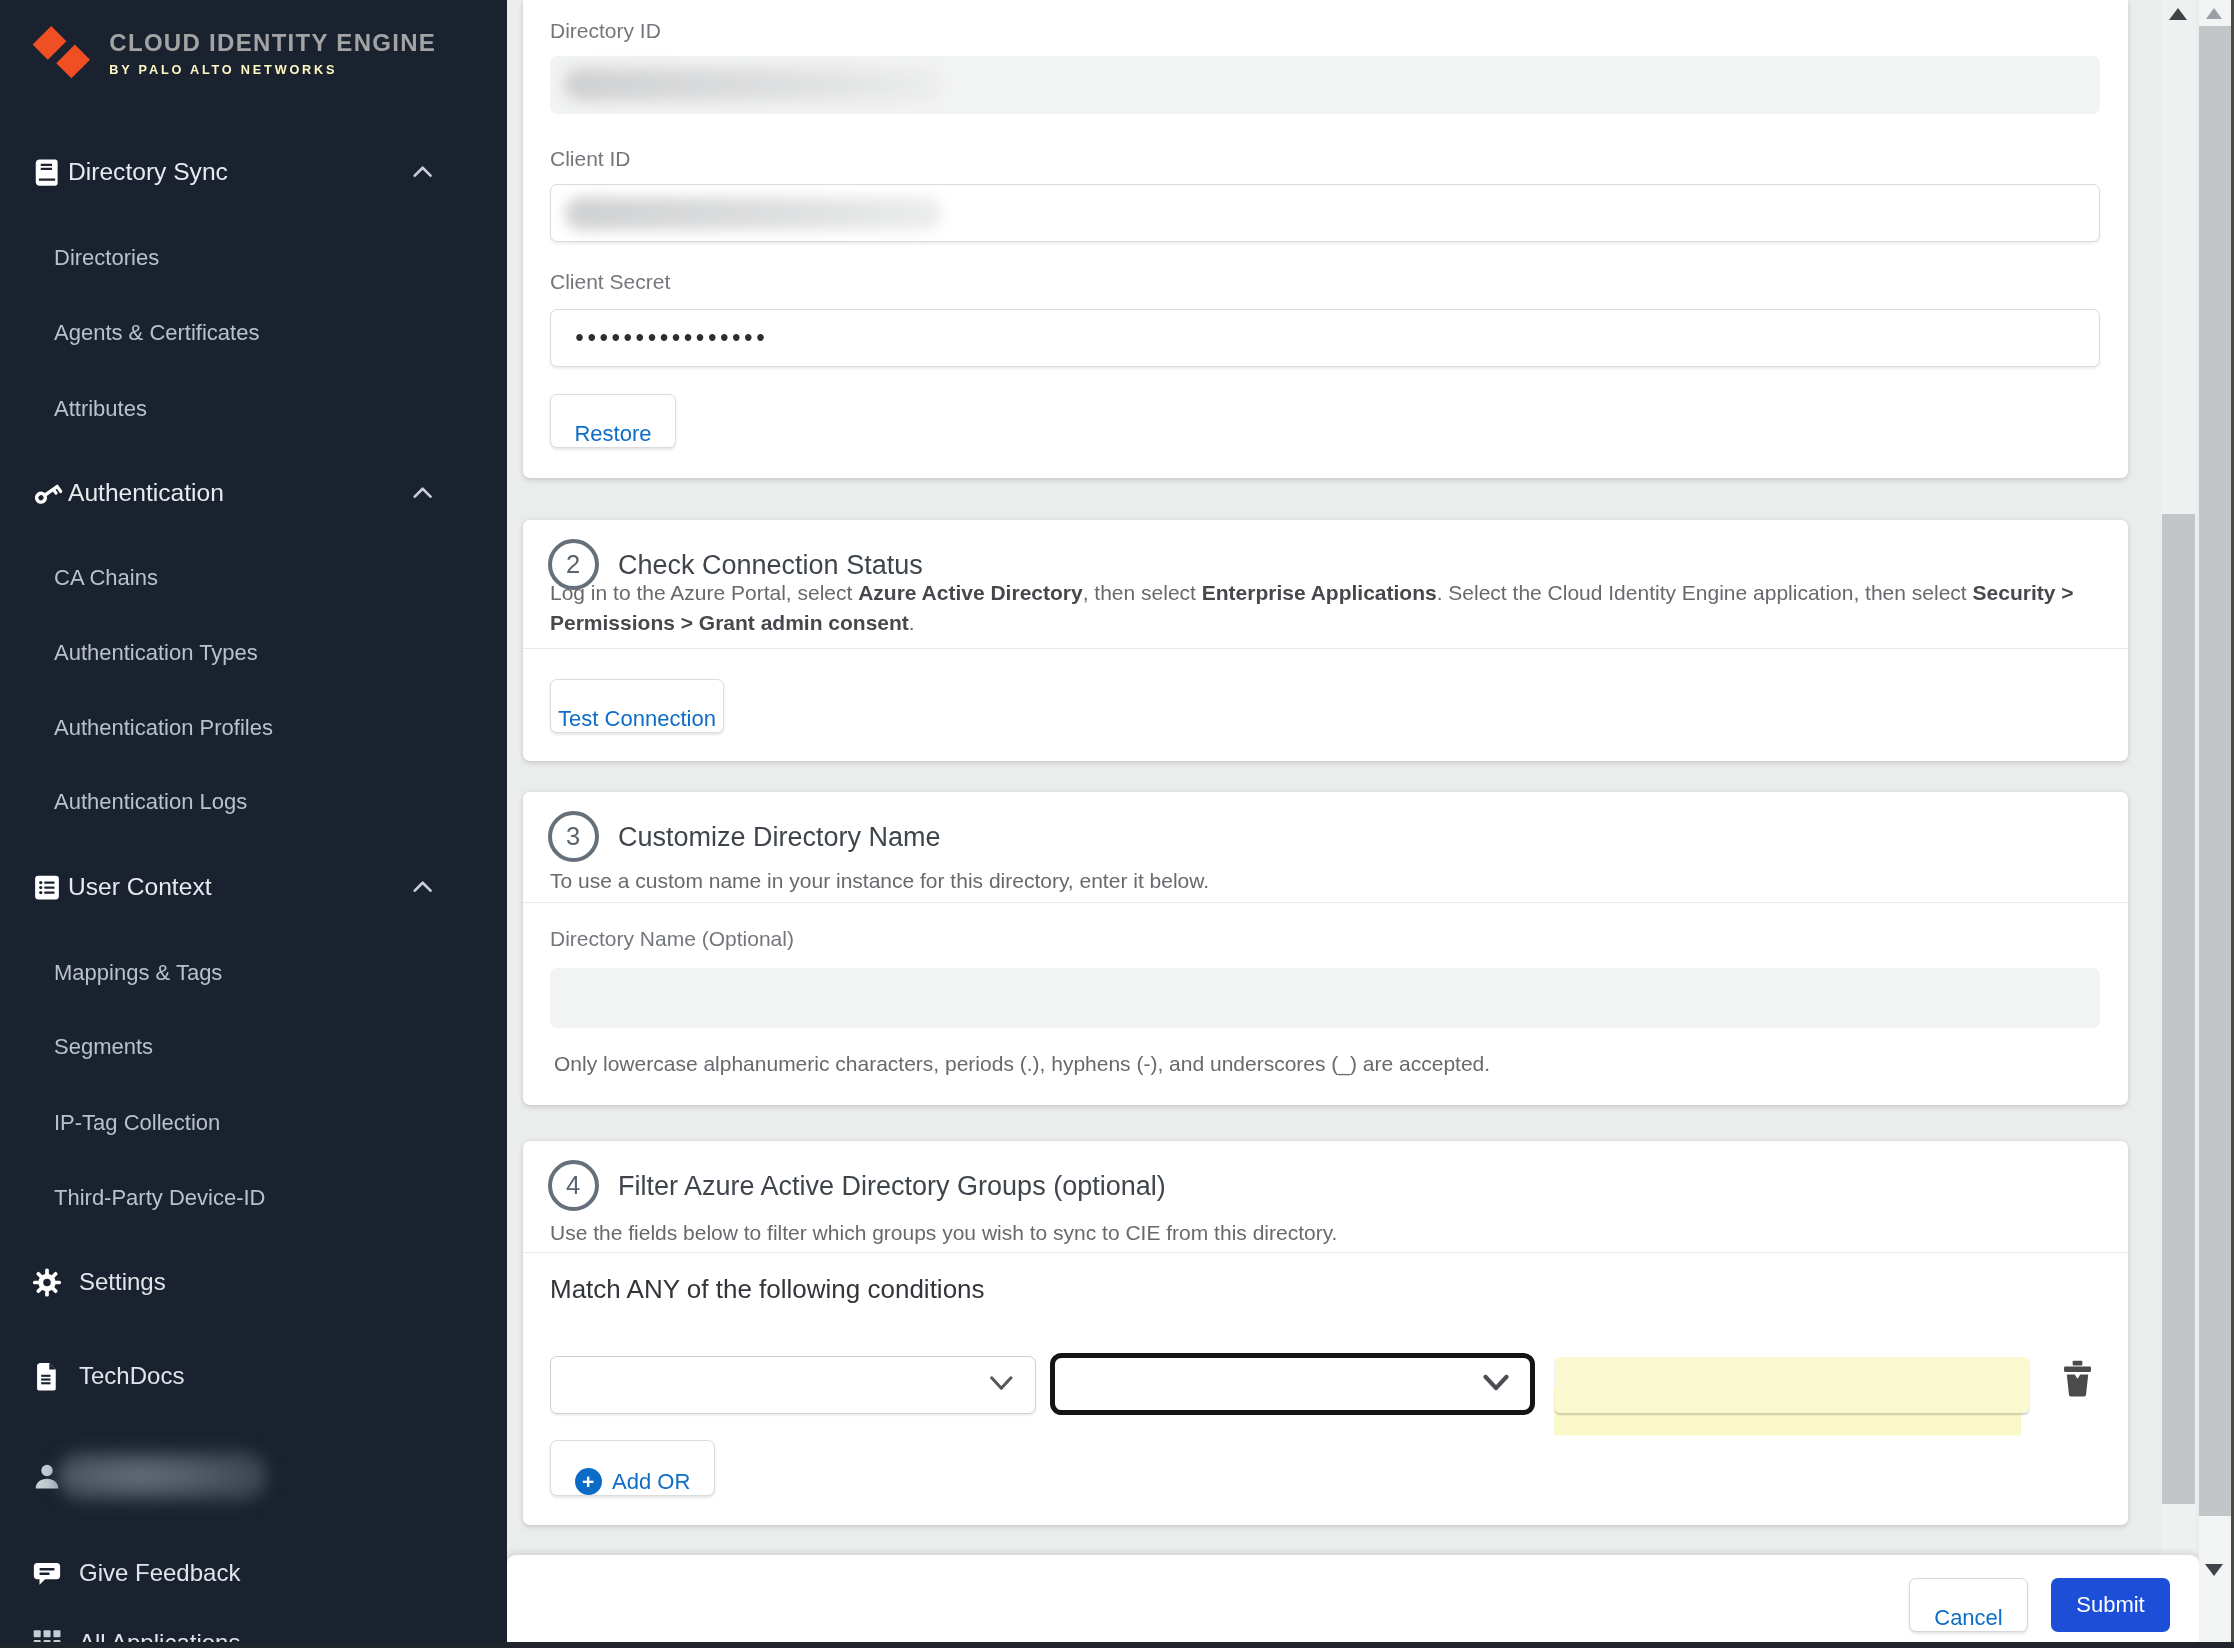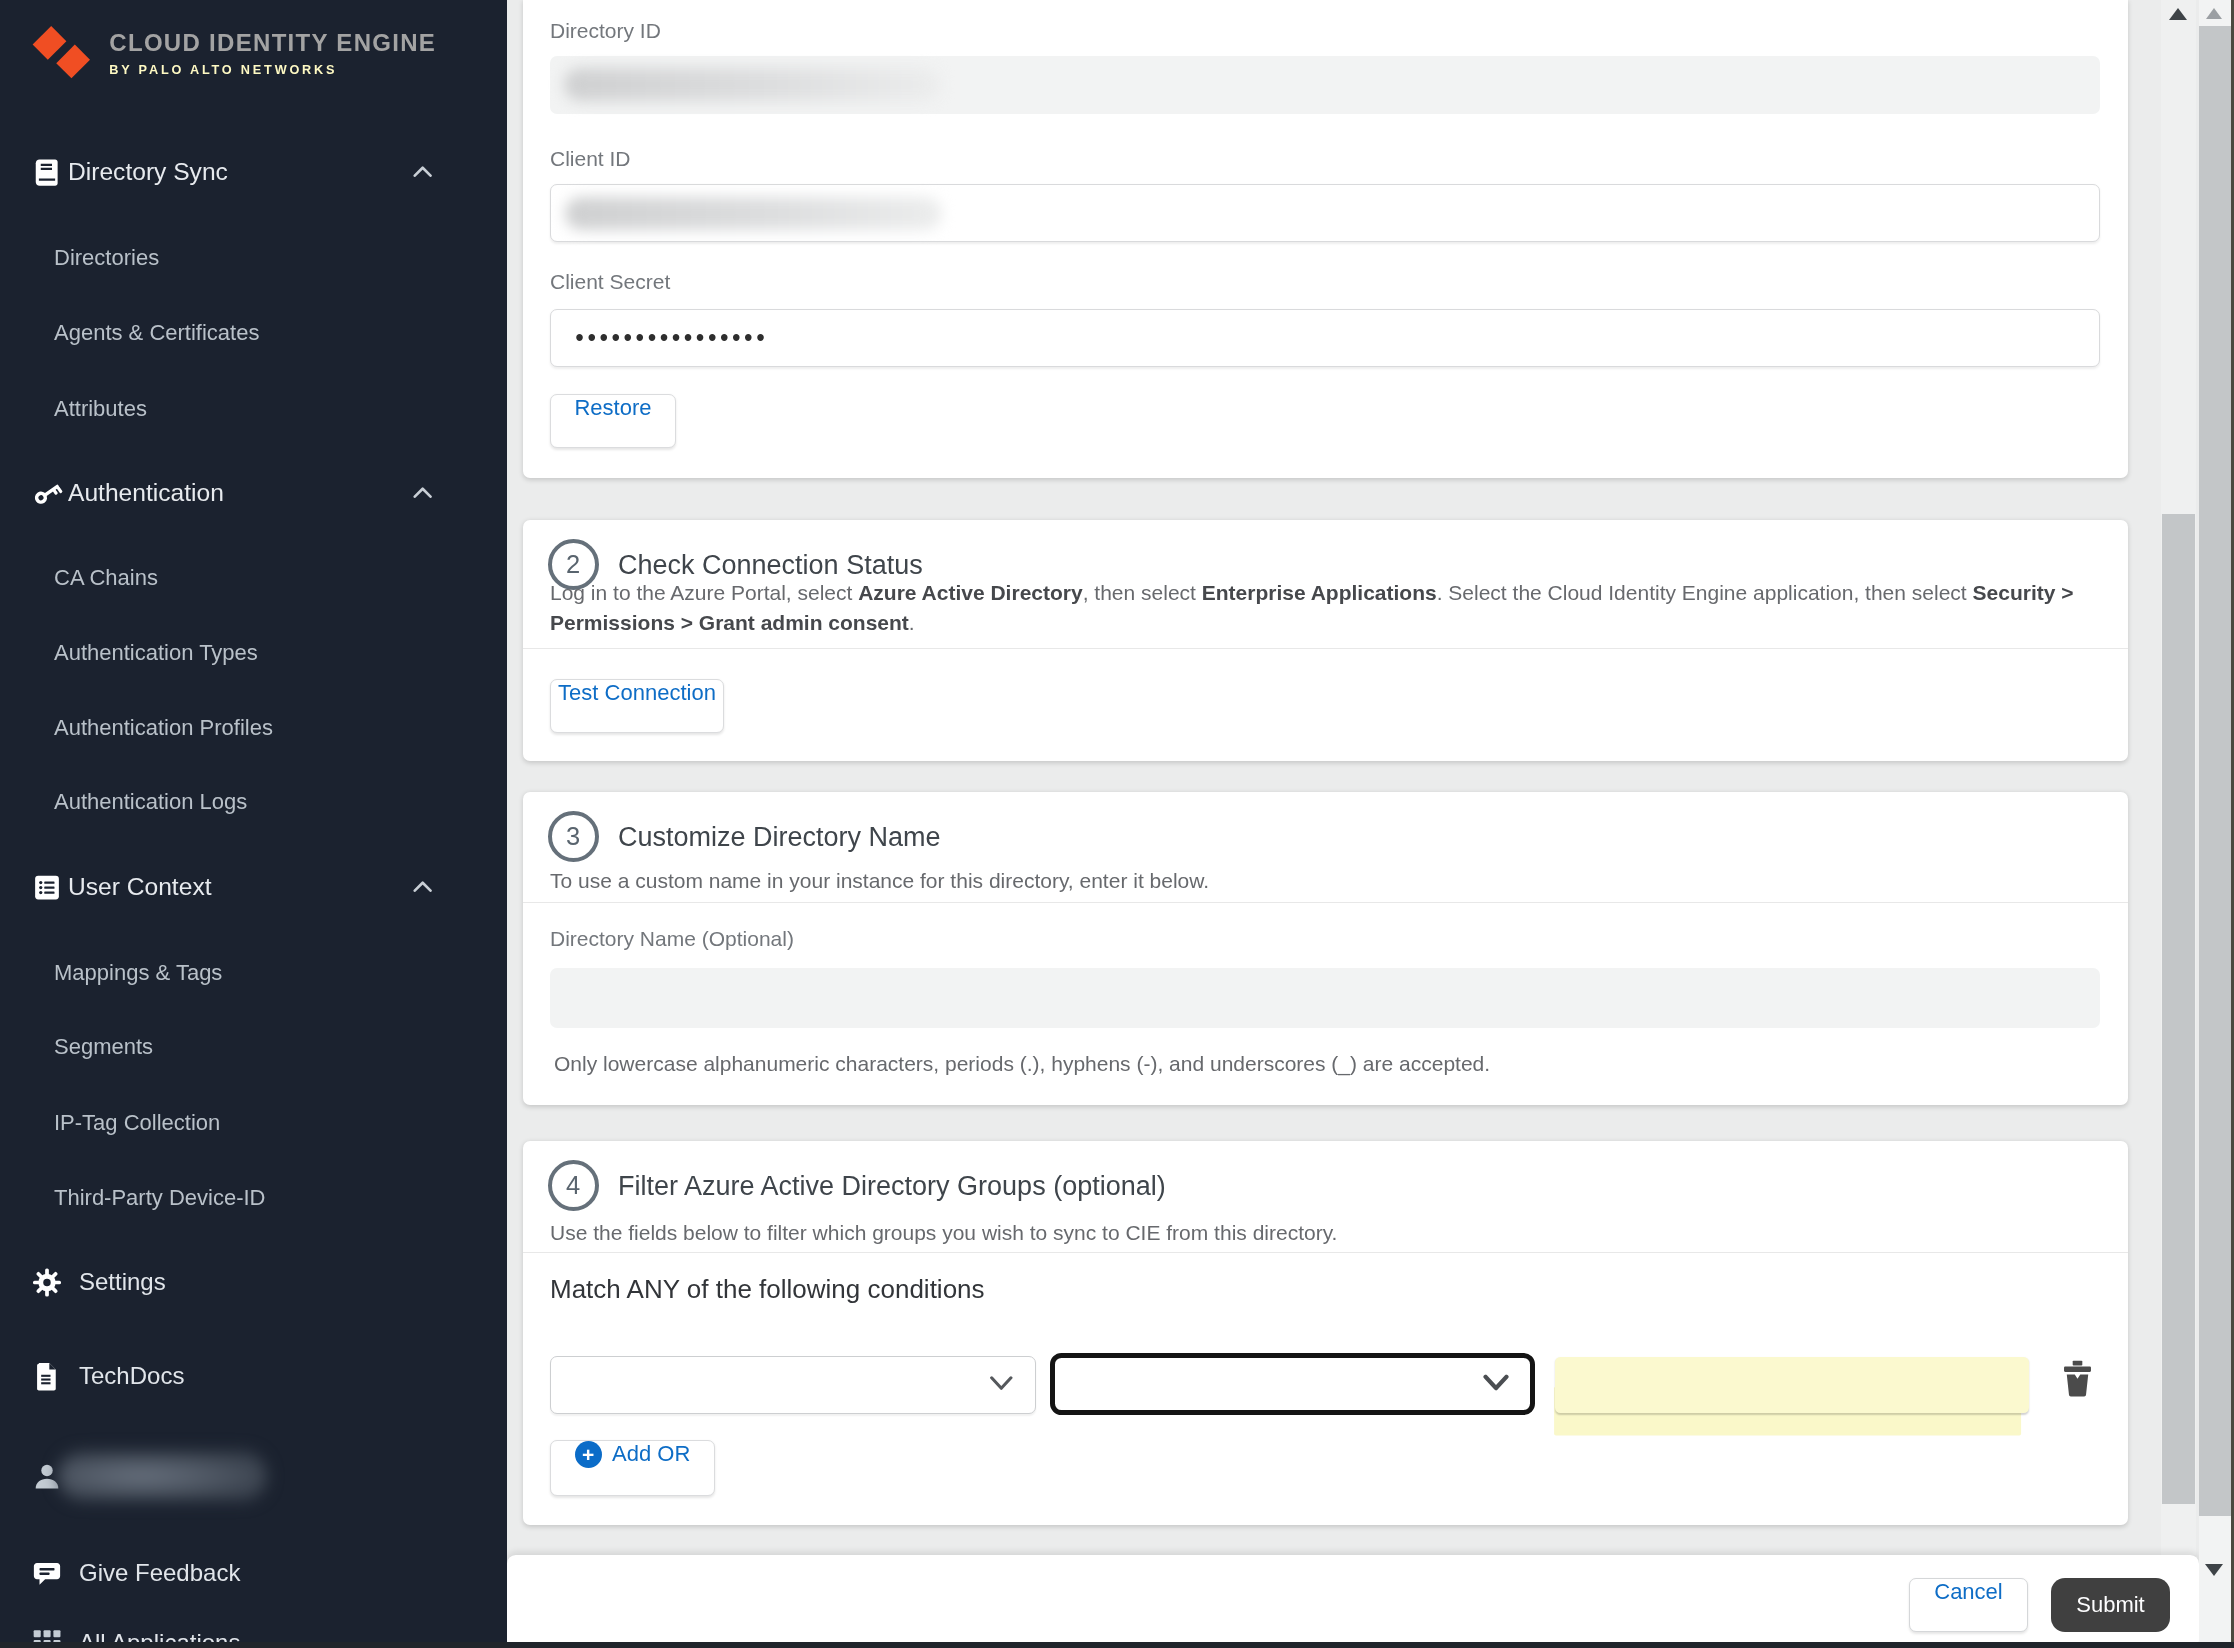--- a/index.html
+++ b/index.html
@@ -36,21 +36,21 @@
   .card4{left:523px;top:1141px;width:1605px;height:384px;}
 
   .field-label{position:absolute;color:#73777c;font-size:21px;white-space:nowrap;}
   .input{position:absolute;height:58px;width:1550px;left:27px;border-radius:7px;box-sizing:border-box;}
   .input-plain{background:#f2f3f3;}
   .input-border{background:#fff;border:1.8px solid #d9dadc;box-shadow:0 1.8px 2.6px rgba(0,0,0,.07);}
   .redact{position:absolute;left:14px;top:12.3px;width:377px;height:33px;border-radius:16.7px;
     background:linear-gradient(90deg,#cfd0d1,#dddedf 55%,#eceded);filter:blur(7px);}
   .secret-dots{position:absolute;left:24.6px;top:0;line-height:56px;font-size:23px;letter-spacing:4px;color:#2e2e2e;font-weight:bold;}
 
-  .btn-light{position:absolute;display:flex;align-items:flex-start;justify-content:center;background:#fff;
+  .btn-light{position:absolute;display:flex;align-items:flex-end;justify-content:center;background:#fff;
     border:1.8px solid #dbdcde;border-radius:7px;box-shadow:0 1.8px 2.6px rgba(0,0,0,.10);
     color:#0e6dc6;font-size:22px;cursor:pointer;box-sizing:border-box;white-space:nowrap;}
 
   .badge{position:absolute;left:24.6px;top:19.3px;width:51px;height:51px;border-radius:50%;
     border:4.4px solid #65707a;color:#59646e;font-size:25.5px;display:flex;align-items:center;justify-content:center;box-sizing:border-box;}
   .sec-title{position:absolute;left:95px;top:30px;color:#3f454b;font-size:27px;white-space:nowrap;}
   .desc{position:absolute;left:27px;width:1547px;color:#67696d;font-size:21px;line-height:30px;}
   .desc b{color:#46484c;}
   .divider{position:absolute;left:0;width:100%;height:0;border-top:1.8px solid #e8e8e8;}
   .hint{position:absolute;left:31px;color:#67696d;font-size:21px;white-space:nowrap;}
@@ -65,21 +65,21 @@
   .trash{position:absolute;left:1538px;top:219px;width:33px;height:37px;cursor:pointer;}
 
   .addor{left:27px;top:299px;width:165px;height:56px;}
   .plus-circle{width:27px;height:27px;border-radius:50%;background:#0b6cc8;color:#fff;display:flex;align-items:center;justify-content:center;
     font-size:21px;font-weight:bold;margin-right:10.5px;flex:0 0 auto;line-height:1;}
 
   
   .footer{position:absolute;left:507px;top:1555px;width:1692px;height:94px;background:#fff;
     box-shadow:0 -2.6px 7px rgba(0,0,0,.10);border-radius:8.8px;z-index:4;}
   .btn-cancel{left:1402px;top:23px;width:119px;height:54px;border:1.8px solid #d5d7d9;}
-  .btn-submit{position:absolute;left:1544px;top:23px;width:119px;height:54px;background:#404040;border-radius:14px;
+  .btn-submit{position:absolute;left:1544px;top:23px;width:119px;height:54px;background:#1d4ed8;border-radius:7px;
     color:#fdfdfe;font-size:22px;display:flex;align-items:center;justify-content:center;cursor:pointer;}
 
   
   .inner-sb{position:absolute;left:2161px;top:0;width:35px;height:1555px;background:#eff0f0;z-index:3;}
   .inner-sb .arrow-up{position:absolute;left:8px;top:8px;width:0;height:0;border-left:9.7px solid transparent;border-right:9.7px solid transparent;border-bottom:12.3px solid #3e4347;cursor:pointer;}
   .inner-sb .thumb{position:absolute;left:0.9px;top:514px;width:33px;height:990px;background:#c3c6c8;cursor:pointer;}
   .win-sb{position:absolute;left:2199px;top:0;width:32px;height:1649px;background:#f2f3f3;z-index:6;}
   .win-sb .arrow-up{position:absolute;left:7px;top:8px;width:0;height:0;border-left:8.8px solid transparent;border-right:8.8px solid transparent;border-bottom:11.4px solid #9b9fa3;cursor:pointer;}
   .win-sb .thumb{position:absolute;left:0;top:26px;width:32px;height:1490px;background:#c3c6c8;cursor:pointer;}
   .win-sb .arrow-down{position:absolute;left:6.1px;top:1564px;width:0;height:0;border-left:9.7px solid transparent;border-right:9.7px solid transparent;border-top:12.3px solid #3e4347;cursor:pointer;}

